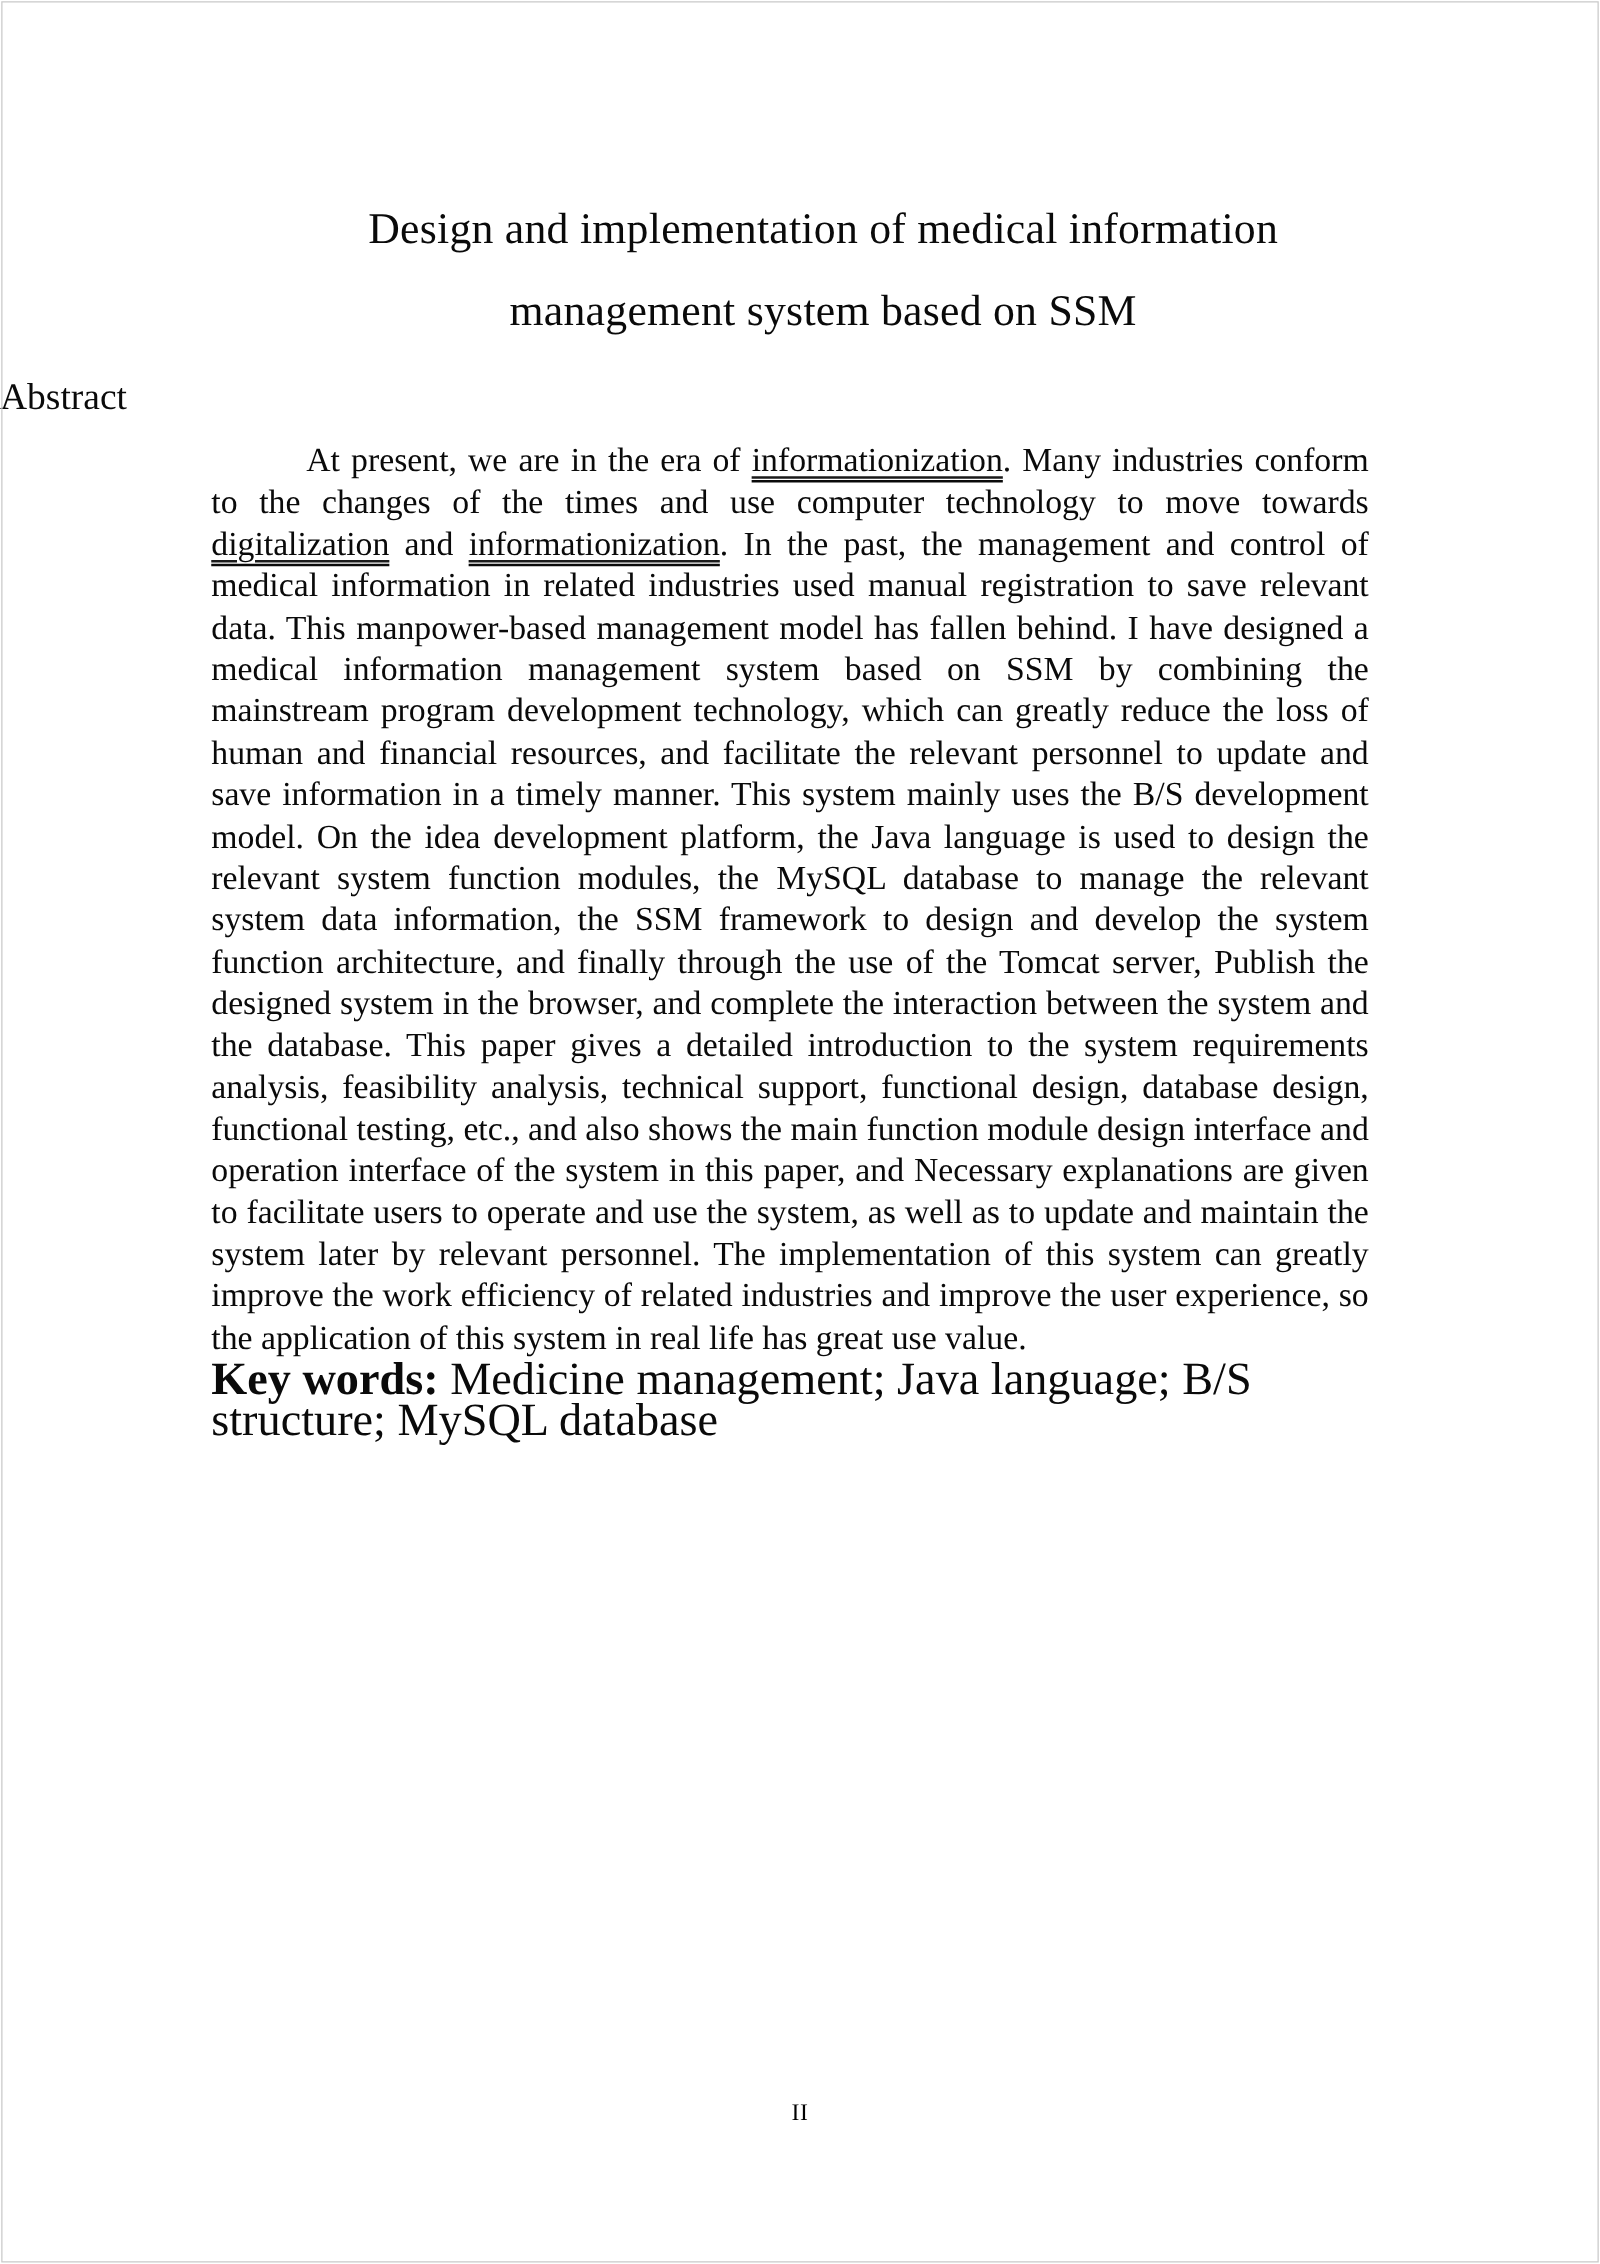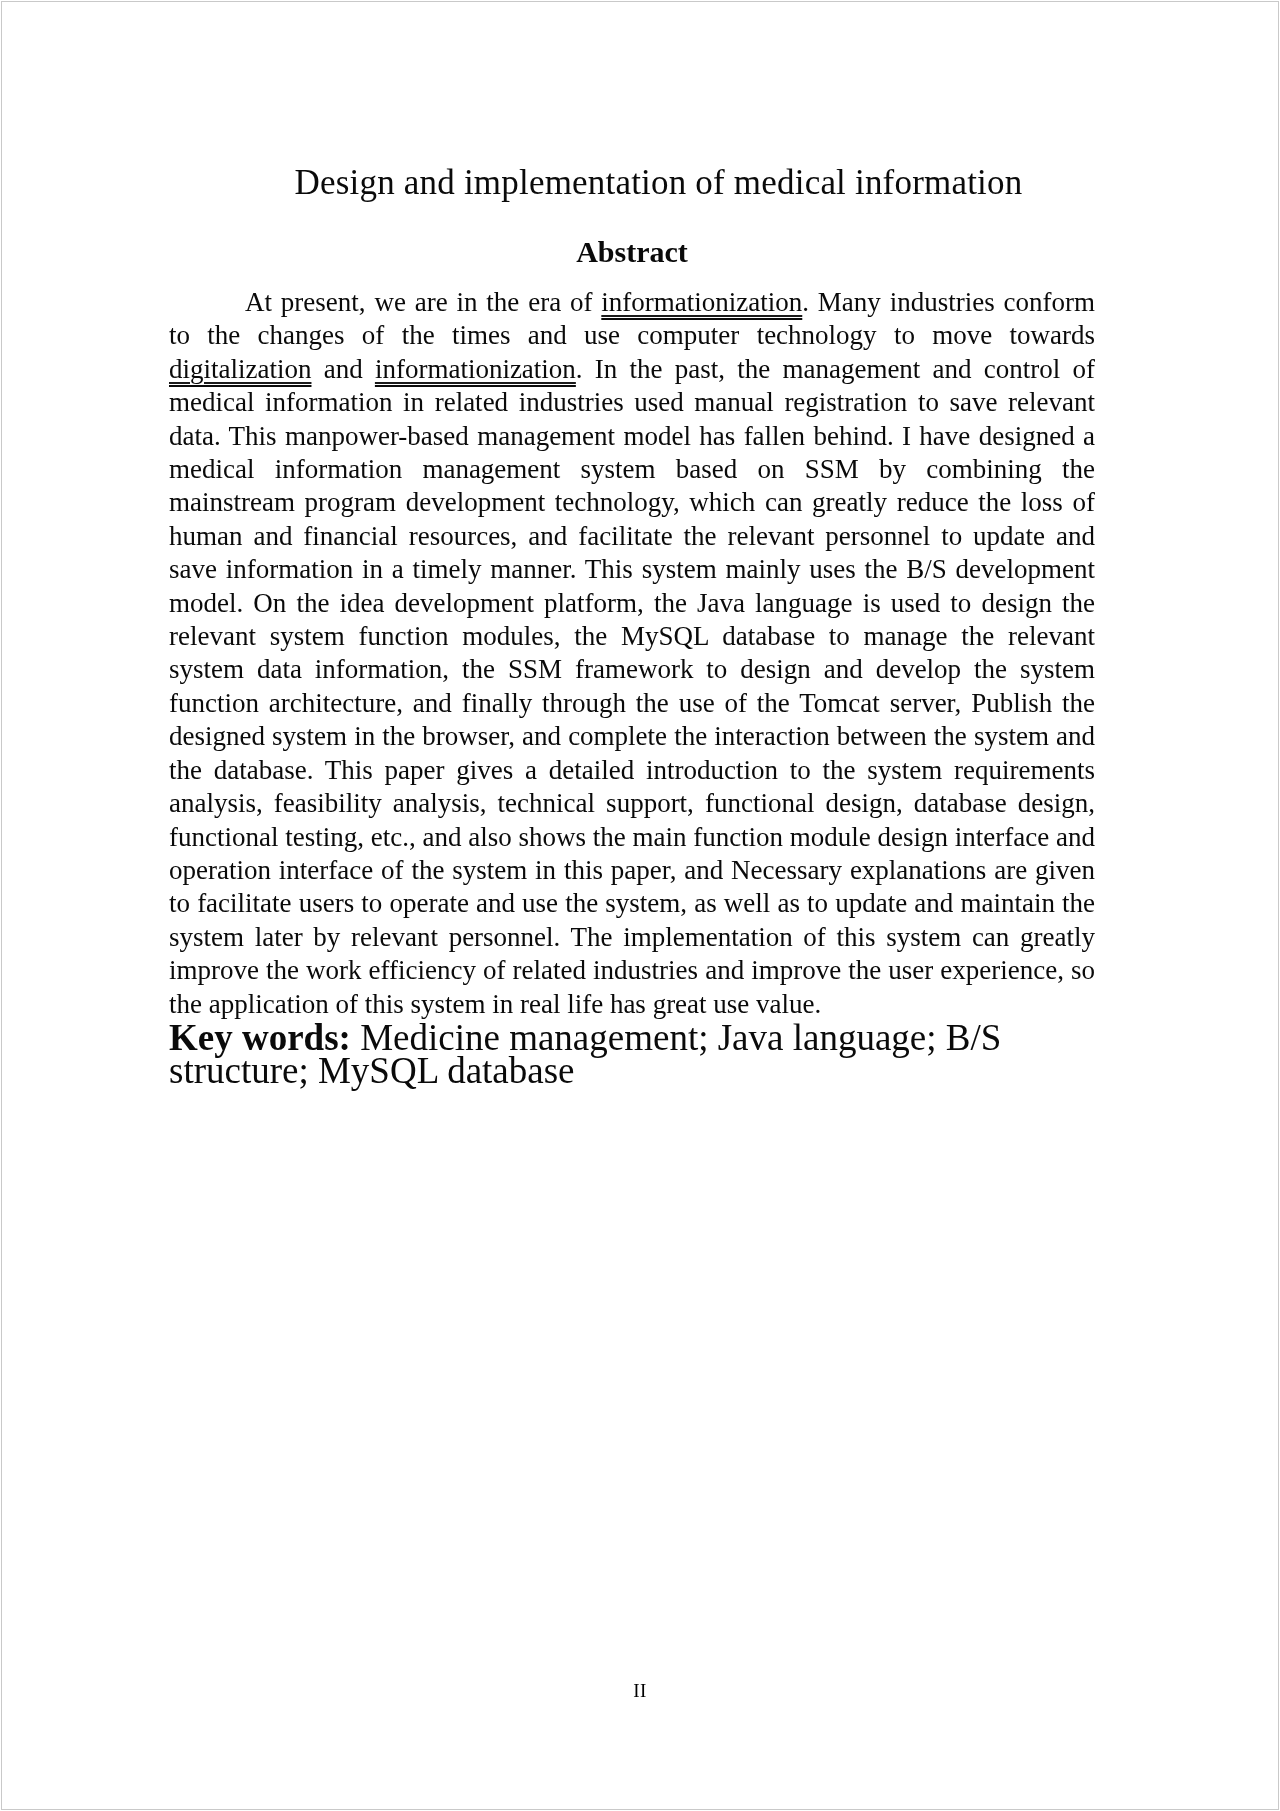--- a/index.html
+++ b/index.html
@@ -28,22 +28,21 @@
     text-align: center;
     font-weight: normal;
     font-size: 35px;
     line-height: 66px;
     letter-spacing: 0.2px;
     padding-left: 37px;
   }
   .title-line { display: block; }
   .abstract-heading {
     margin: 16px 16px 0 0;
-    text-align: center;
-    font-weight: bold;
+    font-weight: normal;
     font-size: 30px;
     line-height: 40px;
   }
   .abstract-body {
     margin: 14px 0 0 169px;
     width: 926px;
     font-size: 27px;
     line-height: 33.4px;
     text-align: justify;
     text-indent: 76px;
@@ -85,20 +84,21 @@
   }
 </style>
 </head>
 <body>
 
 <div class="page">
   <div class="page-border"></div>
 
   <h1 class="doc-title">
     <span class="title-line">Design and implementation of medical information</span>
+    <span class="title-line">management system based on SSM</span>
   </h1>
 
   <h2 class="abstract-heading">Abstract</h2>
 
   <p class="abstract-body">At present, we are in the era of <span class="u-solid"><span class="u-wavy">informationization</span></span>. Many industries conform to the changes of the times and use computer technology to move towards <span class="u-solid"><span class="u-wavy">digitalization</span></span> and <span class="u-solid"><span class="u-wavy">informationization</span></span>. In the past, the management and control of medical information in related industries used manual registration to save relevant data. This manpower-based management model has fallen behind. I have designed a medical information management system based on SSM by combining the mainstream program development technology, which can greatly reduce the loss of human and financial resources, and facilitate the relevant personnel to update and save information in a timely manner. This system mainly uses the B/S development model. On the idea development platform, the Java language is used to design the relevant system function modules, the MySQL database to manage the relevant system data information, the SSM framework to design and develop the system function architecture, and finally through the use of the Tomcat server, Publish the designed system in the browser, and complete the interaction between the system and the database. This paper gives a detailed introduction to the system requirements analysis, feasibility analysis, technical support, functional design, database design, functional testing, etc., and also shows the main function module design interface and operation interface of the system in this paper, and Necessary explanations are given to facilitate users to operate and use the system, as well as to update and maintain the system later by relevant personnel. The implementation of this system can greatly improve the work efficiency of related industries and improve the user experience, so the application of this system in real life has great use value.</p>
 
   <p class="keywords">
     <span class="kw-label">Key words:</span><span> Medicine management; Java language; B/S structure; MySQL database</span>
   </p>
 

